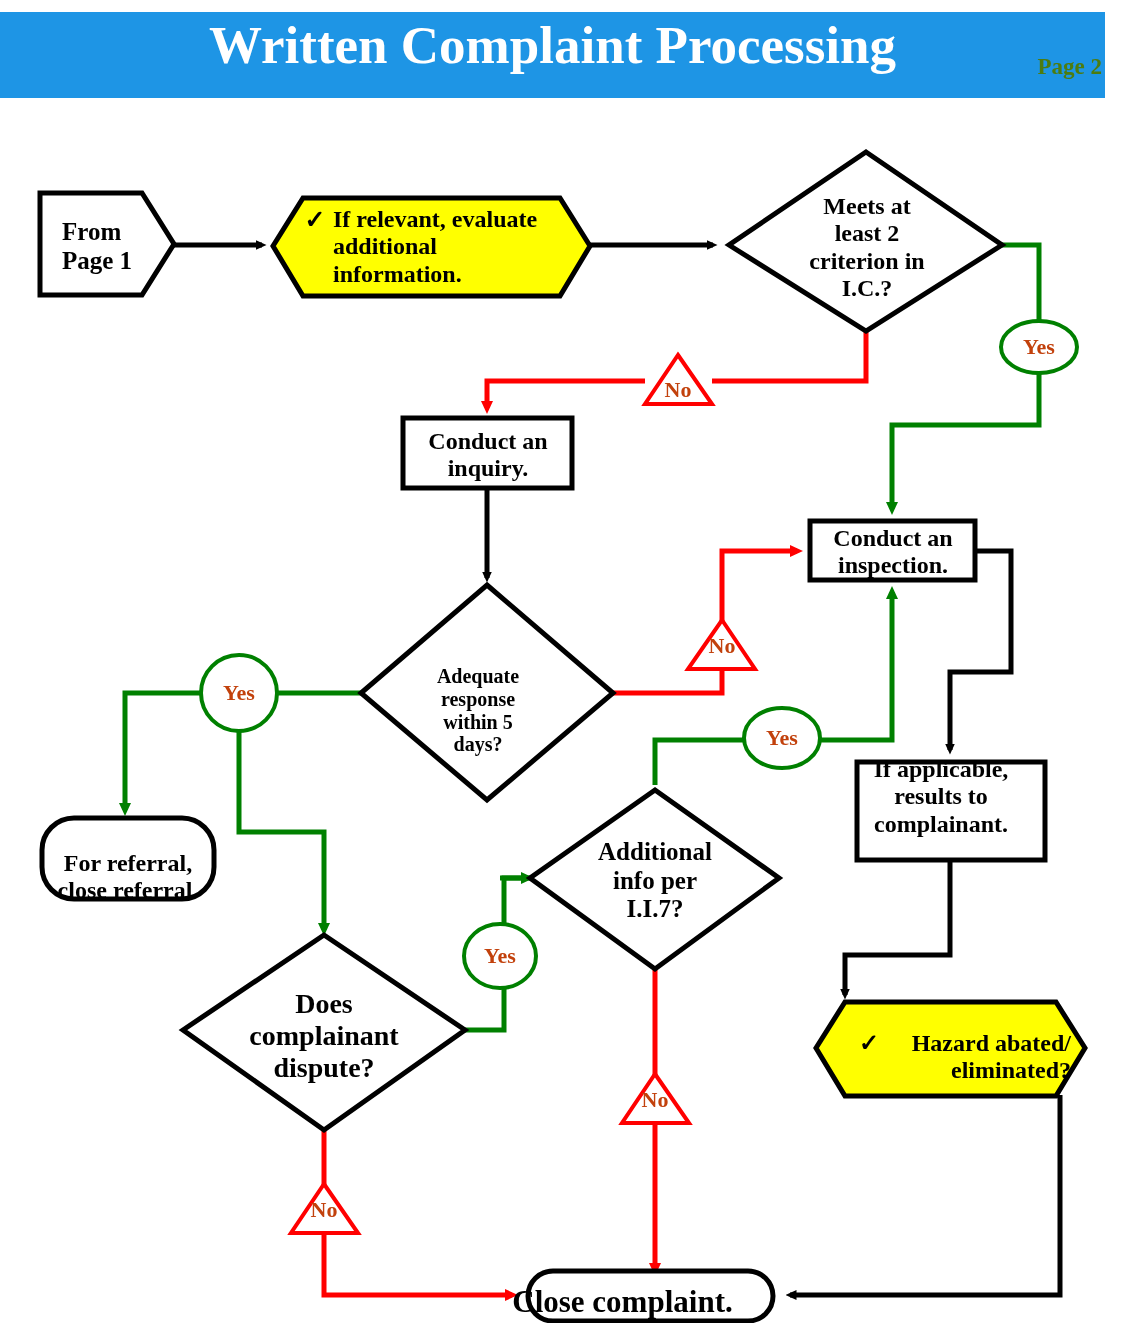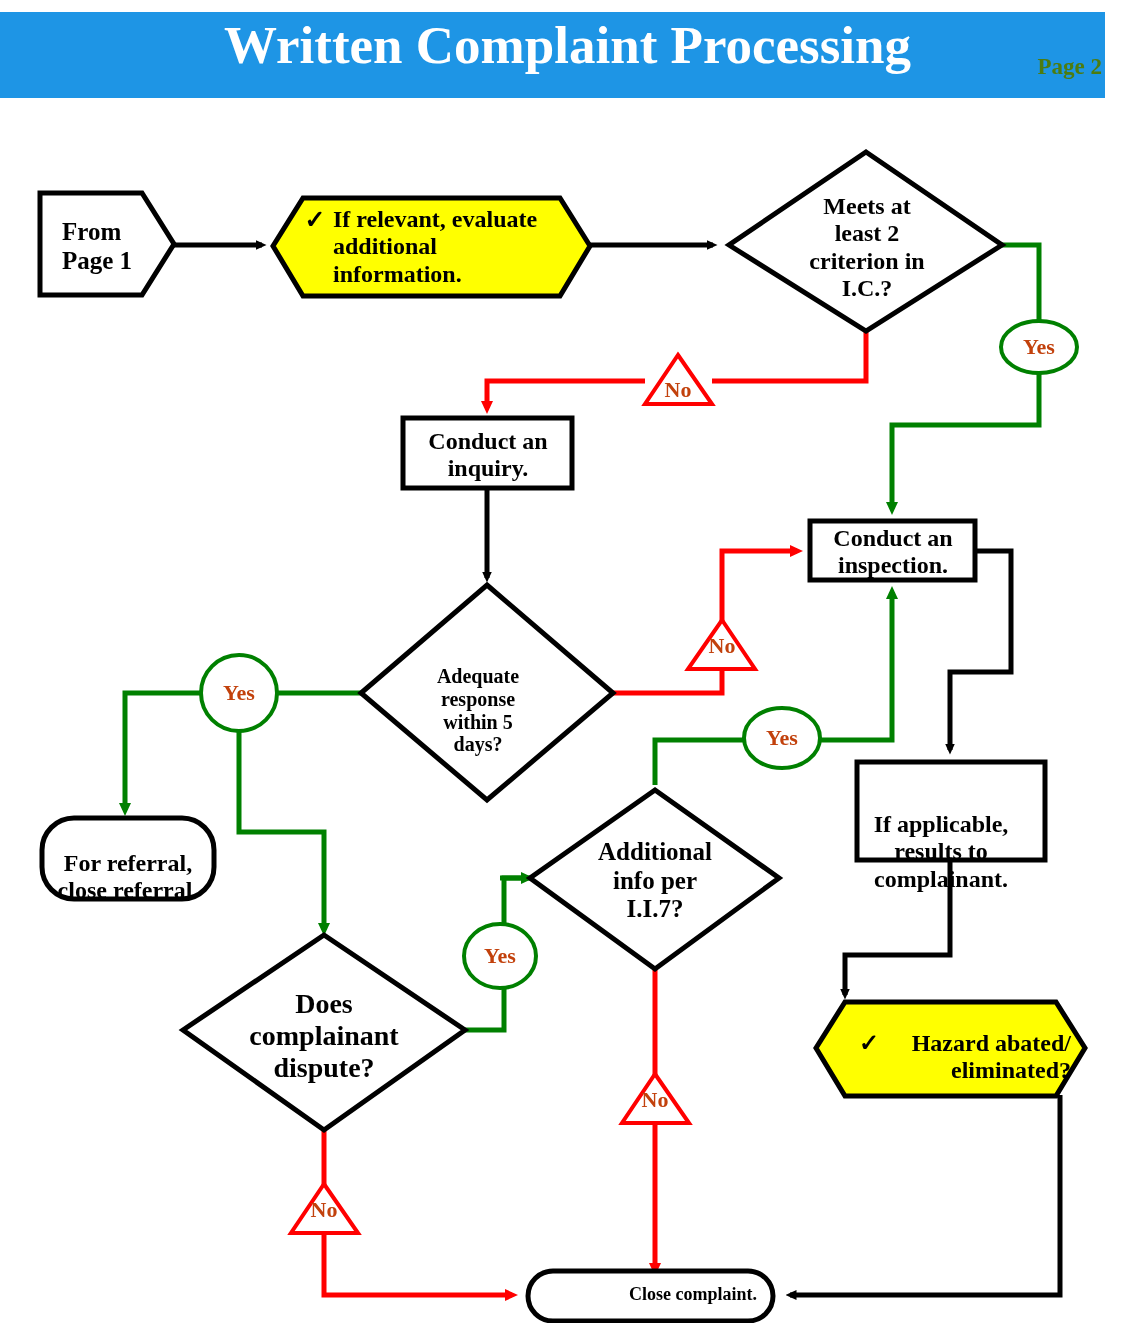--- a/index.html
+++ b/index.html
@@ -19,21 +19,20 @@
   .hdr-title{
     position:absolute;left:0;top:14px;width:1105px;
     text-align:center;
     color:#ffffff;
     font-family:"Liberation Serif", serif;
     font-weight:bold;
     font-size:53px;
     letter-spacing:0px;
     white-space:nowrap;
     line-height:62px;
-    padding-left:15px;
   }
   .hdr-page{
     position:absolute;right:22px;top:54px;
     color:#4d7c0f;
     font-family:"Liberation Serif", serif;
     font-weight:bold;
     font-size:23px;
     line-height:26px;
   }
   .node-label{
@@ -177,36 +176,36 @@
 inspection.</div>
 
 <div class="node-label" style="left:402px;top:639px;width:152px;font-size:20px;margin-top:26px;">Adequate
 response
 within 5
 days?</div>
 
 <div class="node-label" style="left:46px;top:850px;width:164px;font-size:24px;">For referral,
 close referral.</div>
 
-<div class="node-label" style="left:861px;top:811px;width:160px;font-size:24px;">If applicable,
+<div class="node-label" style="left:861px;top:756px;width:160px;font-size:24px;">If applicable,
 results to
 complainant.</div>
 
 <div class="node-label" style="left:589px;top:838px;width:132px;font-size:25px;">Additional
 info per
 I.I.7?</div>
 
 <div class="node-label" style="left:244px;top:988px;width:160px;font-size:28px;">Does
 complainant
 dispute?</div>
 
 <div class="node-label" style="left:858px;top:1030px;width:22px;font-size:24px;">✓</div>
 <div class="node-label lbl-left" style="left:886px;top:1030px;width:185px;font-size:24px;text-align:right;white-space:normal;">Hazard abated/ eliminated?</div>
 
-<div class="node-label" style="left:512px;top:1284px;width:245px;font-size:18px;text-align:right;">Close complaint.</div>
+<div class="node-label" style="left:500px;top:1284px;width:245px;font-size:31px;">Close complaint.</div>
 
 <div class="tag-text" style="left:1009px;top:334px;width:60px;">Yes</div>
 <div class="tag-text" style="left:648px;top:377px;width:60px;">No</div>
 <div class="tag-text" style="left:209px;top:680px;width:60px;">Yes</div>
 <div class="tag-text" style="left:692px;top:633px;width:60px;">No</div>
 <div class="tag-text" style="left:470px;top:943px;width:60px;">Yes</div>
 <div class="tag-text" style="left:625px;top:1087px;width:60px;">No</div>
 <div class="tag-text" style="left:752px;top:725px;width:60px;">Yes</div>
 <div class="tag-text" style="left:294px;top:1197px;width:60px;">No</div>
 

